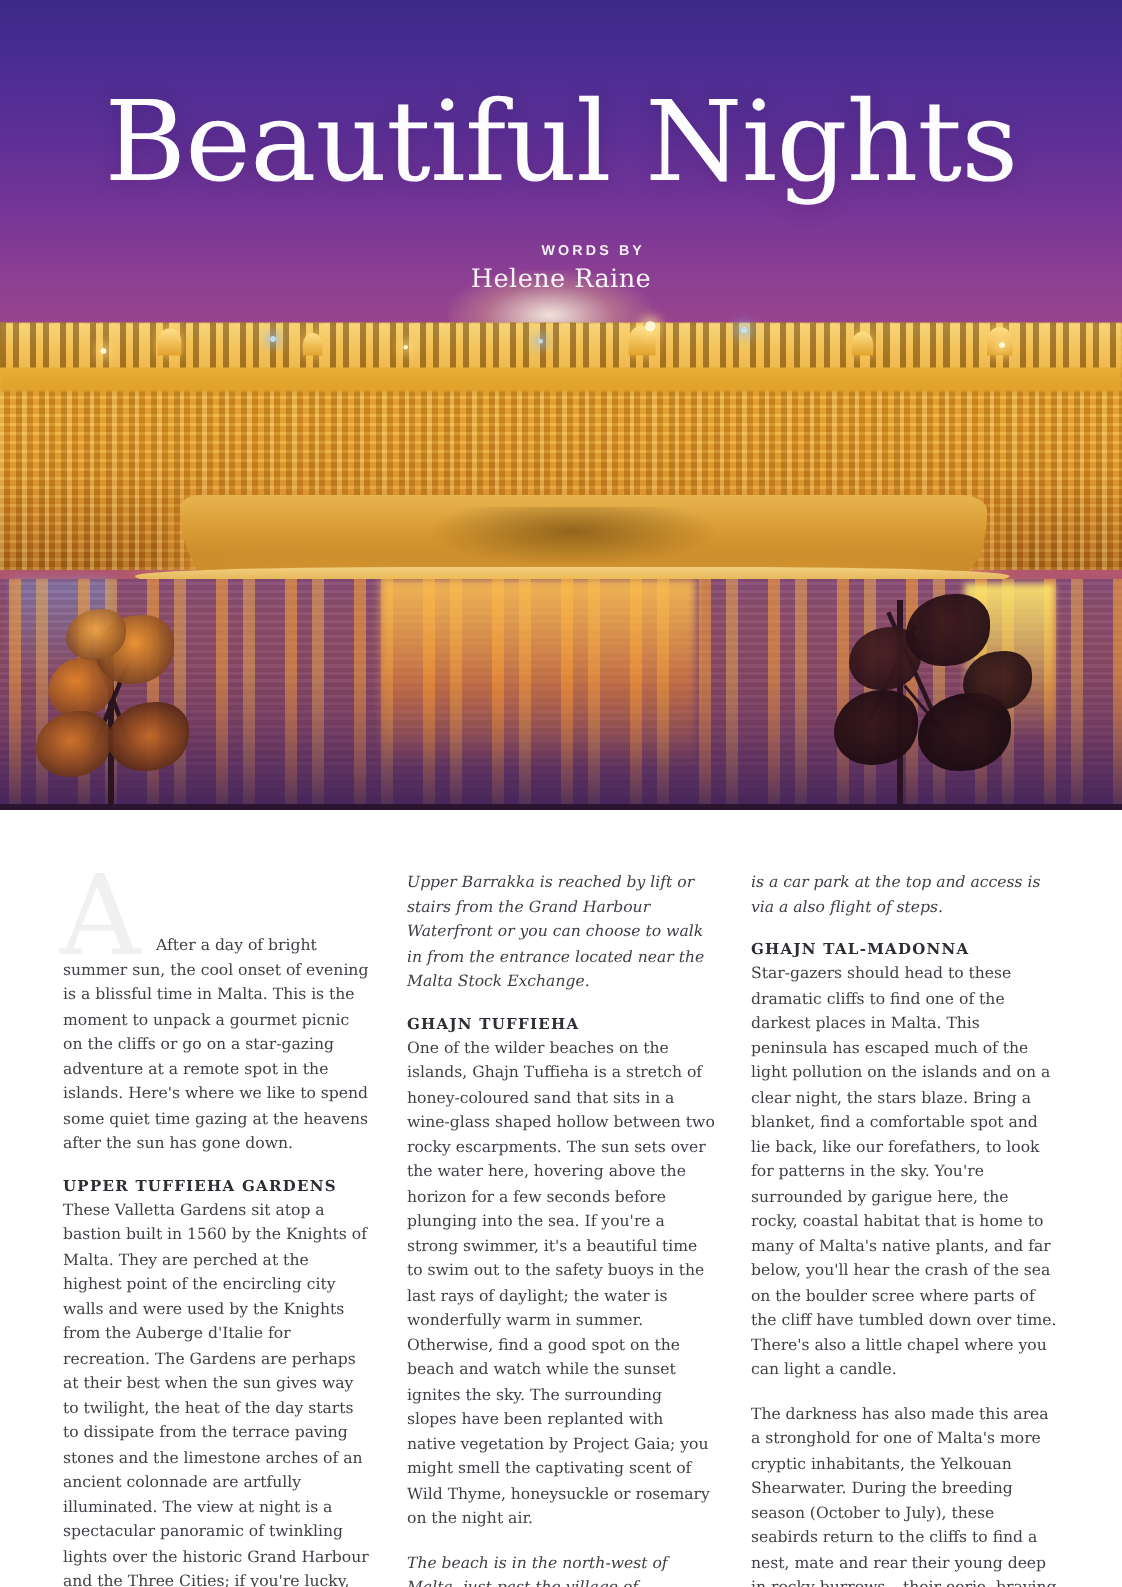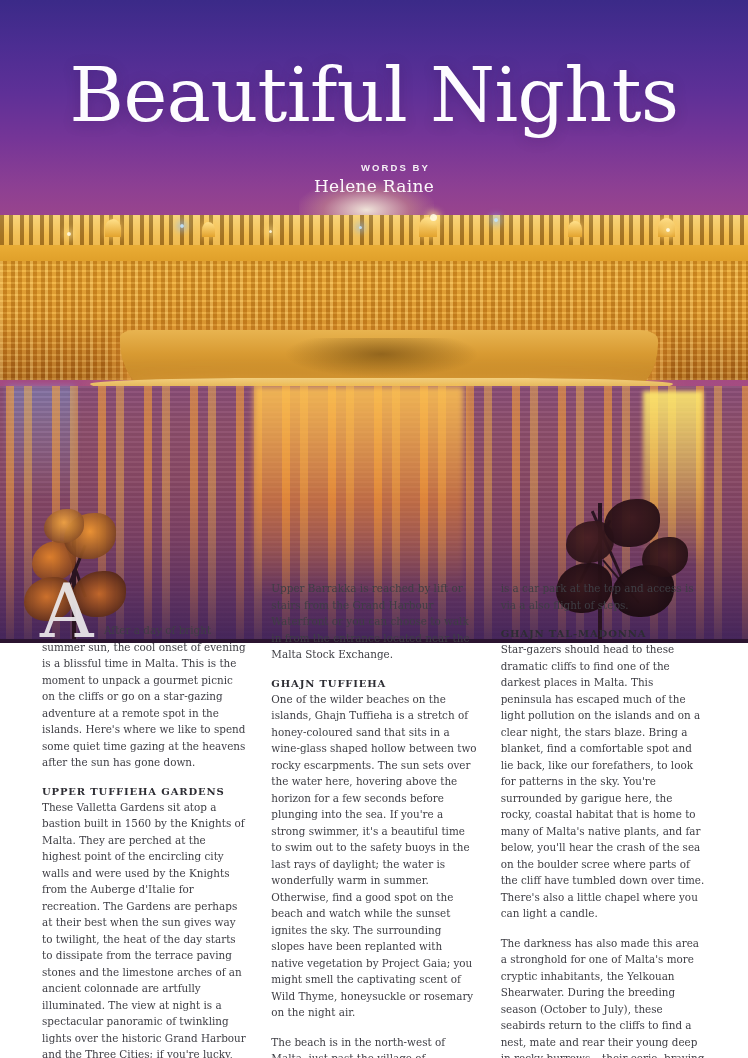--- a/index.html
+++ b/index.html
@@ -3,21 +3,21 @@
 <meta charset="utf-8">
 <title>Beautiful Nights</title>
 <style>
   * { margin:0; padding:0; box-sizing:border-box; }
   html,body { width:748px; height:1058px; background:#ffffff; }
   body { font-family:"Liberation Serif", serif; overflow:hidden; }
 
   .page { position:relative; width:748px; height:1058px; background:#fff; overflow:hidden; }
 
   
-  .hero { position:relative; width:748px; height:643px; overflow:hidden;
+  .hero { position:relative; width:748px; height:540px; overflow:hidden;
           background:linear-gradient(180deg,
             #3a2a86 0%,
             #4b2d93 10%,
             #5b2f96 20%,
             #6e3396 30%,
             #833a96 40%,
             #96438f 50%,
             #a24a85 58%,
             #ab5079 64%,
             #b0566f 68%);
@@ -108,21 +108,21 @@
   .author { font-family:"DejaVu Serif", serif; font-size:17px; color:#fbf6fa; margin-top:3px; letter-spacing:.3px; }
 
   
   .article { position:absolute; left:0; top:540px; width:748px; height:518px;
      padding:40px 42px 18px 42px; }
   .cols { display:flex; gap:24px; height:100%; }
   .col { width:212px; position:relative; }
 
   .body-text { font-family:"DejaVu Serif", serif; font-size:10.4px; line-height:16.5px;
      color:#3e3e44; text-align:left; }
-  .italic { color:#3e3e44; }
+  .italic { font-style:italic; color:#3e3e44; }
   .heading { font-family:"DejaVu Serif", serif; font-weight:700; font-size:10px;
      letter-spacing:.85px; color:#2d2d33; margin-top:15px; margin-bottom:2px; }
   .heading:first-child { margin-top:0; }
   p.body-text + p.body-text { margin-top:13px; }
 
   .dropcap-ghost { position:absolute; left:-2px; top:-6px; width:72px; height:78px;
      color:#f0eef0; font-family:"DejaVu Serif", serif; font-size:74px; line-height:74px;
      opacity:.9; pointer-events:none; user-select:none; }
   .intro-indent { text-indent:62px;margin-top:42px; }
 </style>

